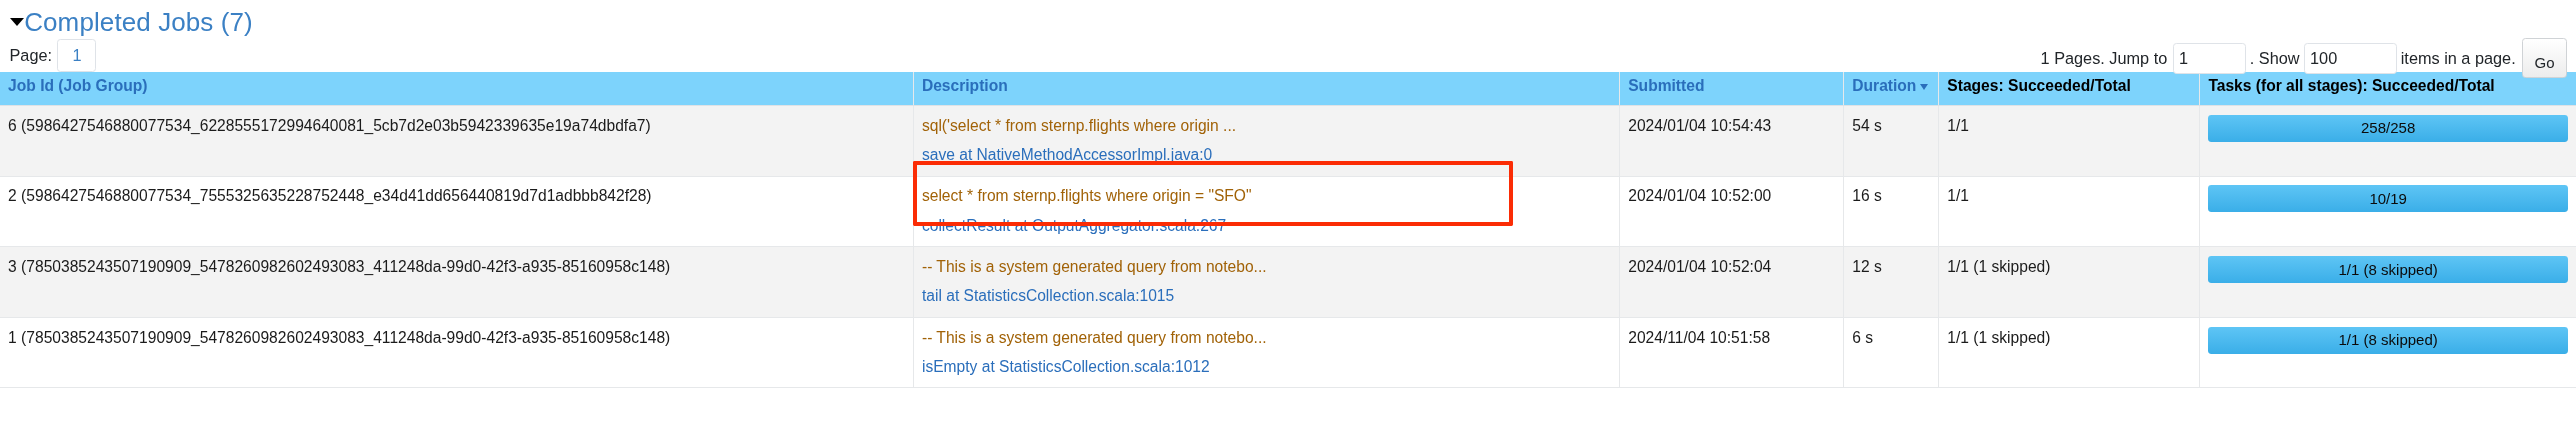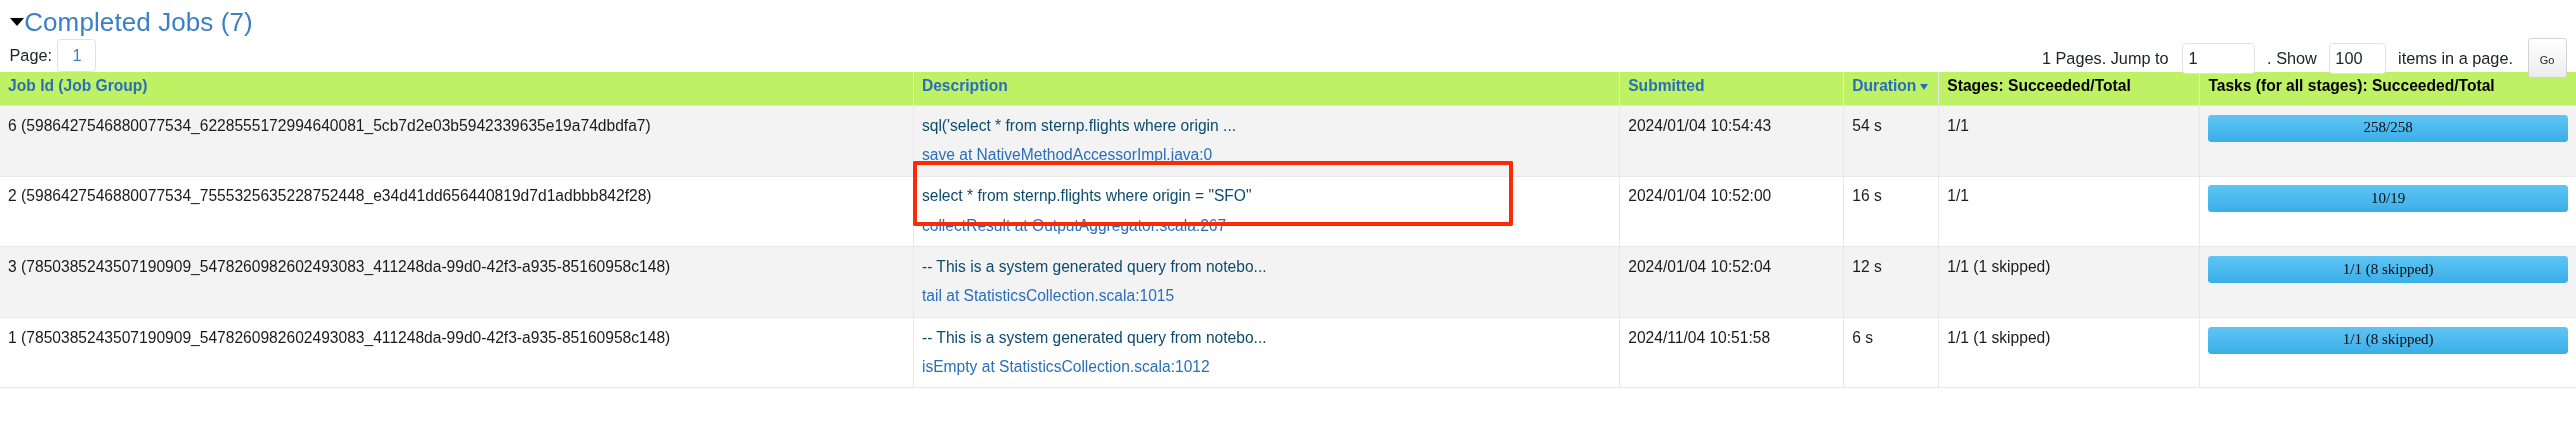--- a/index.html
+++ b/index.html
@@ -81,45 +81,45 @@
   }
 
   .page-right {
     position: absolute;
     right: 9.5px;
     top: 8.1px;
     display: flex;
     align-items: center;
     font-size: 16.3px;
     color: #212529;
-    gap: 8px;
+    gap: 0;
   }
   .page-right .txt { white-space: nowrap; }
   .jump-input, .show-input {
     border: 0.7px solid #dfe3e8;
     border-radius: 3.4px;
     height: 31px;
     font-size: 16.3px;
     font-family: "Liberation Sans", sans-serif;
     padding: 0 5.4px;
     box-sizing: border-box;
     background: #ffffff;
     color: #212529;
     outline: none;
   }
   .jump-input { width: 73px; margin: 0 4.1px 0 5.4px; }
-  .show-input { width: 57px; margin: 0 4.1px 0 4.1px; }
+  .show-input { width: 93px; margin: 0 4.1px 0 4.1px; }
   .go-button {
     margin-left: 6.8px;
     border: 0.7px solid #d0d3d6;
     border-radius: 3.4px;
     background: linear-gradient(#ffffff, #ececec);
     height: 40px;
     padding: 15px 11px;
-    font-size: 11px;
+    font-size: 15px;
     font-family: "Liberation Sans", sans-serif;
     color: #212529;
     cursor: pointer;
     box-sizing: border-box;
   }
 
   
   table.jobs {
     width: 2576px;
     border-collapse: collapse;
@@ -128,21 +128,21 @@
   }
   table.jobs th {
     text-align: left;
     vertical-align: bottom;
     padding: 5.4px 8.1px 9.5px 8.1px;
     border-bottom: 1.4px solid #dee2e6;
     border-right: 0.7px solid #e6e8ea;
     font-weight: bold;
     font-size: 15.6px;
     white-space: nowrap;
-    background: #bef264;
+    background: #7dd3fc;
   }
   table.jobs th.sortable { color: #2a6ebb; }
   table.jobs th.plain { color: #000000; }
   table.jobs th:last-child { border-right: none; }
 
   table.jobs td {
     padding: 8.8px 8.1px 8.8px 8.1px;
     border-right: 0.7px solid #e6e8ea;
     border-bottom: 0.7px solid #e6e8ea;
     vertical-align: top;
@@ -157,21 +157,21 @@
 
   .col-jobid  { width: 913px; }
   .col-desc   { width: 706px; }
   .col-sub    { width: 224px; }
   .col-dur    { width: 95px; }
   .col-stages { width: 261px; }
   .col-tasks  { width: 376px; }
 
   td.nowrap { word-break: normal; white-space: nowrap; }
 
-  .desc-main { color: #0c4a6e; white-space: nowrap; }
+  .desc-main { color: #a16207; white-space: nowrap; }
   .desc-link {
     display: block;
     margin-top: 6.8px;
     color: #2a6ebb;
     text-decoration: none;
     white-space: nowrap;
     cursor: pointer;
   }
 
   .sort-arrow {
@@ -196,21 +196,20 @@
     height: 27px;
     border-radius: 3.4px;
     background: linear-gradient(#5ec5f5, #3aaee8);
     display: flex;
     align-items: center;
     justify-content: center;
     color: #0b0b0b;
     font-size: 15px;
     white-space: nowrap;
     box-sizing: border-box;
-    font-family: Liberation Serif, serif;
   }
 
   
   .red-box {
     position: absolute;
     border: 4.1px solid #fb2c05;
     border-radius: 1.4px;
     pointer-events: none;
     box-sizing: border-box;
     left: 913px;

